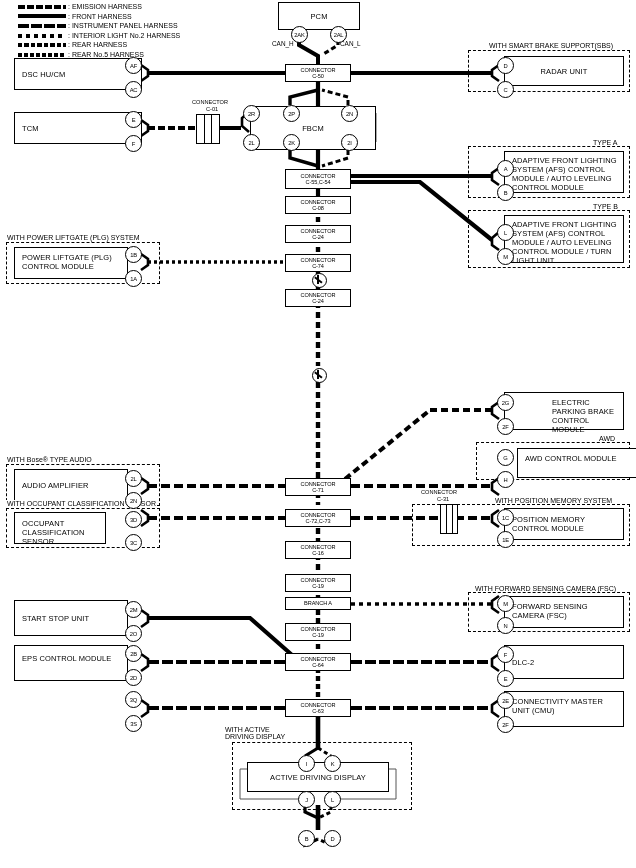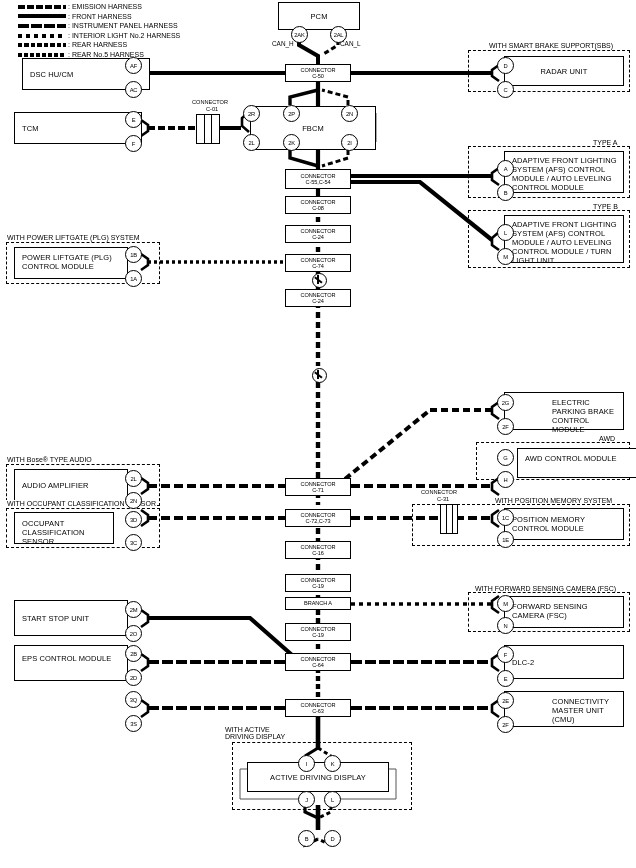--- a/index.html
+++ b/index.html
@@ -174,21 +174,21 @@
   </div>
   <span class="smalltxt" style="left:272px;top:40px;">CAN_H</span>
   <span class="smalltxt" style="left:340px;top:40px;">CAN_L</span>
   <div class="term" style="left:291px;top:26px;">
       <span>2AK</span>
     </div>
   <div class="term" style="left:330px;top:26px;">
       <span>2AL</span>
     </div>
 
-  <div class="box" style="left:14px;top:58px;width:128px;height:32px;margin-left:8px;">
+  <div class="box" style="left:14px;top:58px;width:128px;height:32px;">
     <span class="lbl">DSC HU/CM</span>
   </div>
   <div class="term" style="left:125px;top:57px;">
       <span>AF</span>
     </div>
   <div class="term" style="left:125px;top:81px;">
       <span>AC</span>
     </div>
 
   <div class="box" style="left:14px;top:112px;width:128px;height:32px;">
@@ -278,21 +278,21 @@
   </div>
   <div class="term" style="left:125px;top:470px;">
       <span>2L</span>
     </div>
   <div class="term" style="left:125px;top:492px;">
       <span>2N</span>
     </div>
 
   <div class="opt" style="left:6px;top:508px;width:154px;height:40px;"></div>
   <span class="optlabel" style="left:6px;top:500px;">WITH OCCUPANT CLASSIFICATION SENSOR</span>
-  <div class="box" style="left:14px;top:512px;width:100px;height:32px;">
+  <div class="box" style="left:14px;top:512px;width:92px;height:32px;">
     <span class="lbl" style="top:6px;transform:none;right:3px;">OCCUPANT CLASSIFICATION SENSOR</span>
   </div>
   <div class="term" style="left:125px;top:511px;">
       <span>3D</span>
     </div>
   <div class="term" style="left:125px;top:534px;">
       <span>3C</span>
     </div>
 
   <div class="box" style="left:504px;top:392px;width:120px;height:38px;">
@@ -372,21 +372,21 @@
     <span class="lbl">DLC-2</span>
   </div>
   <div class="term" style="left:497px;top:646px;">
       <span>F</span>
     </div>
   <div class="term" style="left:497px;top:670px;">
       <span>E</span>
     </div>
 
   <div class="box" style="left:504px;top:691px;width:120px;height:36px;">
-    <span class="lbl" style="top:5px;transform:none;right:3px;margin-left:40px;">CONNECTIVITY MASTER UNIT (CMU)</span>
+    <span class="lbl" style="top:5px;transform:none;right:3px;">CONNECTIVITY MASTER UNIT (CMU)</span>
   </div>
   <div class="term" style="left:497px;top:692px;">
       <span>2E</span>
     </div>
   <div class="term" style="left:497px;top:716px;">
       <span>2F</span>
     </div>
 
   <div class="opt" style="left:232px;top:742px;width:180px;height:68px;"></div>
   <span class="optlabel" style="left:224px;top:726px;white-space:pre;">WITH ACTIVE

